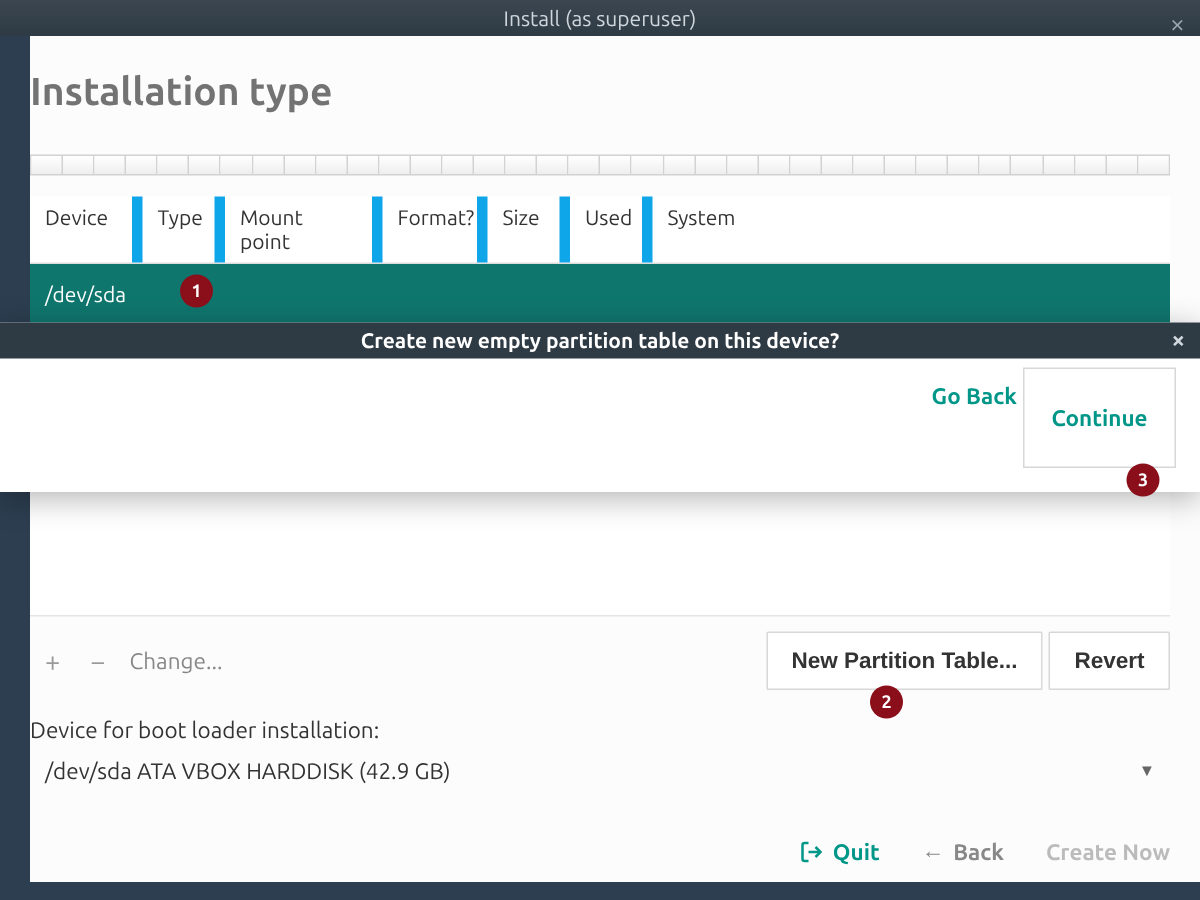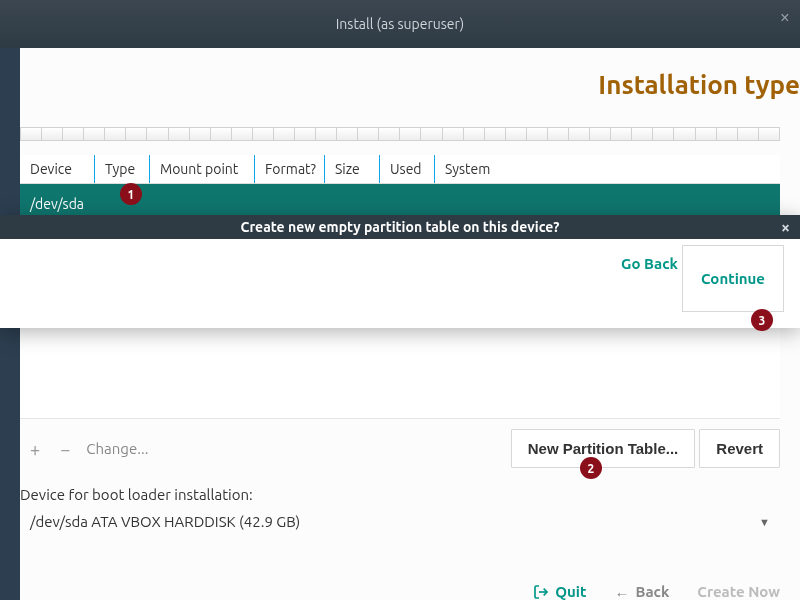--- a/index.html
+++ b/index.html
@@ -15,21 +15,21 @@
       overflow: hidden;
       position: relative;
       color: #333;
     }
     .window {
       width: 800px;
       height: 600px;
       position: relative;
     }
     .titlebar {
-      height: 48px;
+      height: 24px;
       background: linear-gradient(#3b4650, #2f3b44);
       color: #cfd6dc;
       display: flex;
       align-items: center;
       justify-content: center;
       position: relative;
       font-size: 14px;
       text-align: right;
     }
     .titlebar-close {
@@ -45,24 +45,23 @@
       background: #fcfcfc;
       height: 564px;
       width: 780px;
       margin-left: 20px;
       position: relative;
       padding-top: 22px;
     }
     .page-title {
       font-size: 26px;
       font-weight: 600;
-      color: #a16207;
+      color: #737373;
       margin-left: 0;
       margin-bottom: 28px;
-      text-align: right;
     }
     .progress-bar {
       height: 14px;
       width: 760px;
       margin-left: 0;
       border: 1px solid #d2d2d2;
       background: #f8f8f8;
       display: flex;
     }
     .progress-cell {
@@ -79,21 +78,21 @@
     }
     .thead {
       display: flex;
       background: #fff;
       border-bottom: 1px solid #ddd;
       color: #333;
       font-size: 14px;
     }
     .th {
       padding: 6px 10px;
-      border-right: 1px solid #0ea5e9;
+      border-right: 7px solid #0ea5e9;
     }
     .th:last-child { border-right: none; }
     .th.device { width: 75px; }
     .th.type { width: 55px; }
     .th.mount { width: 105px; }
     .th.format { width: 70px; }
     .th.size { width: 55px; }
     .th.used { width: 55px; }
     .th.system { flex: 1; }
     .row-selected {

